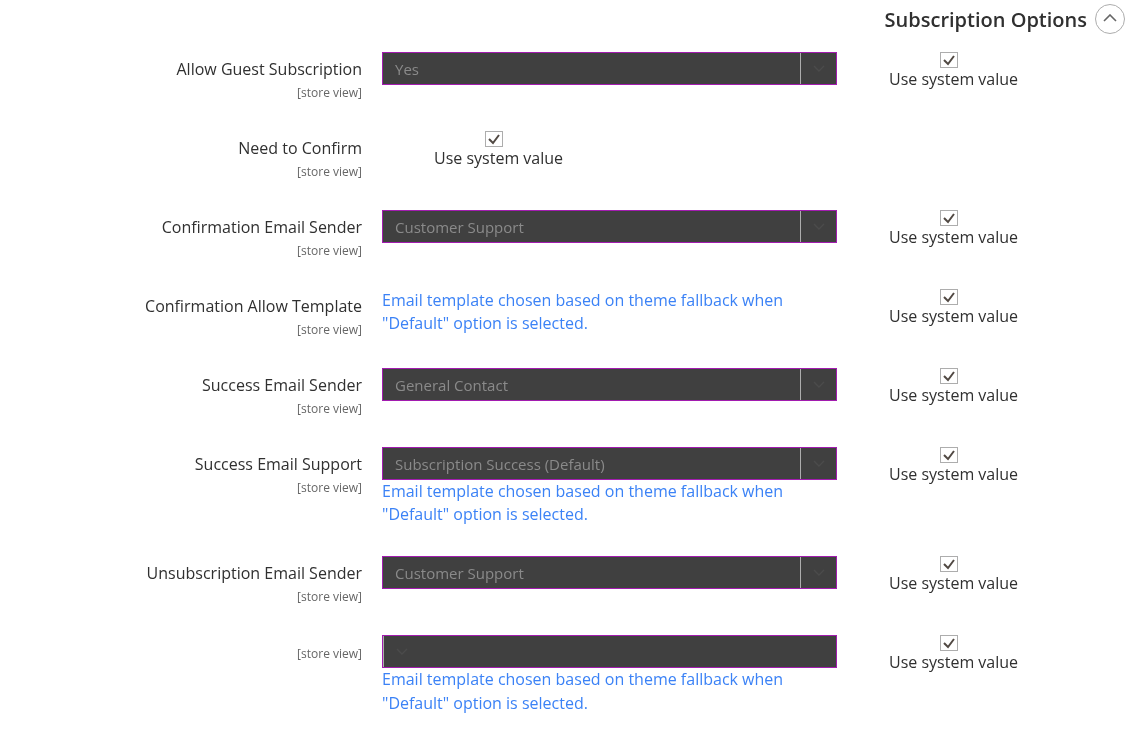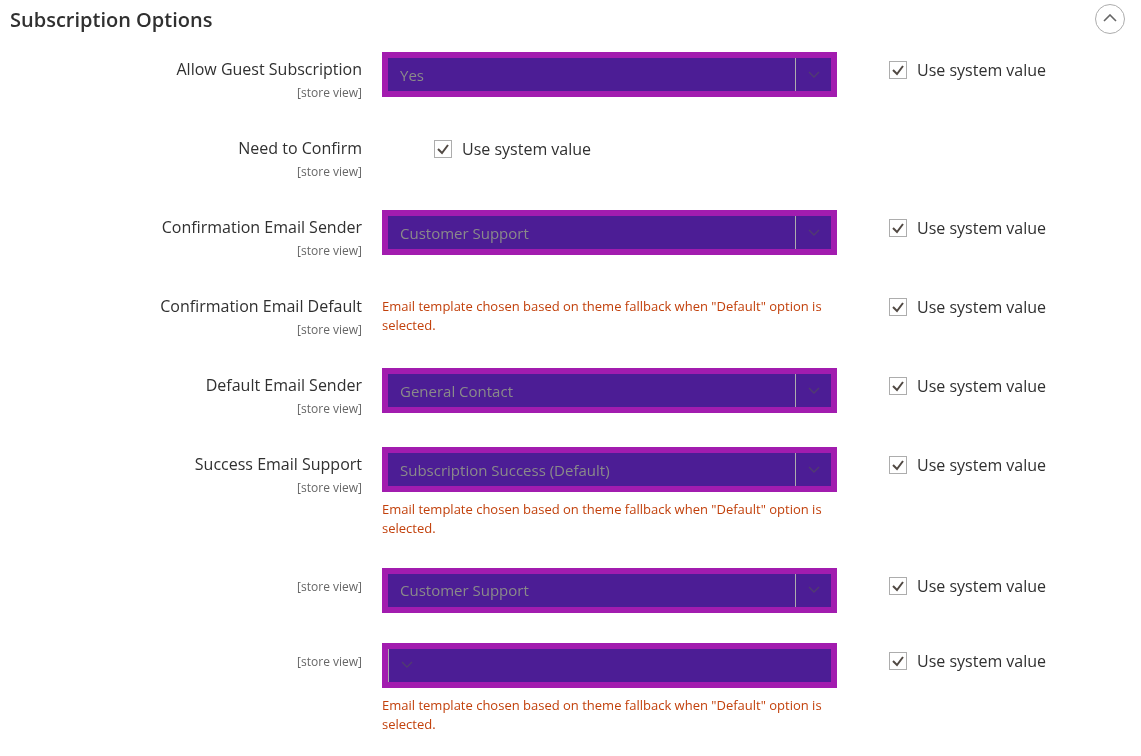--- a/index.html
+++ b/index.html
@@ -9,23 +9,24 @@
     font-family: 'Open Sans', Helvetica, Arial, sans-serif;
     background: #ffffff;
     color: #333333;
     font-size: 14px;
   }
   .section {
     padding: 0 10px;
   }
   .section-header {
     display: flex;
-    justify-content: space-between;
+    justify-content: flex-end;
     align-items: center;
     padding: 4px 0 18px 0;
+    gap: 8px;
   }
   .section-title {
     font-size: 20px;
     font-weight: 600;
     color: #303030;
   }
   .collapse-btn {
     width: 30px;
     height: 30px;
     border: 1px solid #adadad;
@@ -63,23 +64,23 @@
     color: #666666;
     display: block;
     margin-top: 4px;
   }
   .control-col {
     width: 455px;
     min-width: 455px;
   }
   .select-wrap {
     position: relative;
-    height: 45px;
-    border: 6px solid #a21caf;
-    background: #4c1d95;
+    height: 33px;
+    border: 1px solid #a21caf;
+    background: #404040;
     display: flex;
     align-items: center;
   }
   .select-value {
     flex: 1;
     padding: 0 12px;
     color: #8a8a8a;
     font-size: 15px;
     white-space: nowrap;
     overflow: hidden;
@@ -87,31 +88,31 @@
   .select-arrow {
     width: 36px;
     height: 100%;
     border-left: 1px solid #adadad;
     display: flex;
     align-items: center;
     justify-content: center;
   }
   .select-arrow svg { opacity: 0.55; }
   .note {
-    font-size: 13px;
-    color: #c2410c;
-    margin-top: 8px;
+    font-size: 16px;
+    color: #3b82f6;
     line-height: 1.45;
     padding-right: 10px;
   }
   .use-default-col {
     padding-left: 52px;
     display: flex;
     align-items: center;
     height: 36px;
+    flex-direction: column;
   }
   .checkbox {
     width: 18px;
     height: 18px;
     border: 1px solid #adadad;
     background: #ffffff;
     display: flex;
     align-items: center;
     justify-content: center;
     margin-right: 10px;
@@ -199,39 +200,39 @@
             <svg width="14" height="14" viewBox="0 0 14 14">
               <path d="M2 7 L6 11 L12 3" fill="none" stroke="#514943" stroke-width="2"></path>
             </svg>
           </div>
         <span class="use-label">Use system value</span>
       </div>
     </div>
 
     <div class="field-row">
       <div class="label-col">
-        <span class="field-label">Confirmation Email Default</span>
+        <span class="field-label">Confirmation Allow Template</span>
         <span class="scope">[store view]</span>
       </div>
       <div class="control-col">
         <div class="note">Email template chosen based on theme fallback when "Default" option is selected.</div>
       </div>
       <div class="use-default-col">
         <div class="checkbox">
             <svg width="14" height="14" viewBox="0 0 14 14">
               <path d="M2 7 L6 11 L12 3" fill="none" stroke="#514943" stroke-width="2"></path>
             </svg>
           </div>
         <span class="use-label">Use system value</span>
       </div>
     </div>
 
     <div class="field-row">
       <div class="label-col">
-        <span class="field-label">Default Email Sender</span>
+        <span class="field-label">Success Email Sender</span>
         <span class="scope">[store view]</span>
       </div>
       <div class="control-col">
         <div class="select-wrap">
           <span class="select-value">General Contact</span>
           <span class="select-arrow">
               <svg width="12" height="8" viewBox="0 0 12 8">
                 <path d="M1 1 L6 6 L11 1" fill="none" stroke="#555" stroke-width="1.4"></path>
               </svg>
             </span>
@@ -268,20 +269,21 @@
             <svg width="14" height="14" viewBox="0 0 14 14">
               <path d="M2 7 L6 11 L12 3" fill="none" stroke="#514943" stroke-width="2"></path>
             </svg>
           </div>
         <span class="use-label">Use system value</span>
       </div>
     </div>
 
     <div class="field-row">
       <div class="label-col">
+        <span class="field-label">Unsubscription Email Sender</span>
         <span class="scope">[store view]</span>
       </div>
       <div class="control-col">
         <div class="select-wrap">
           <span class="select-value">Customer Support</span>
           <span class="select-arrow">
               <svg width="12" height="8" viewBox="0 0 12 8">
                 <path d="M1 1 L6 6 L11 1" fill="none" stroke="#555" stroke-width="1.4"></path>
               </svg>
             </span>

